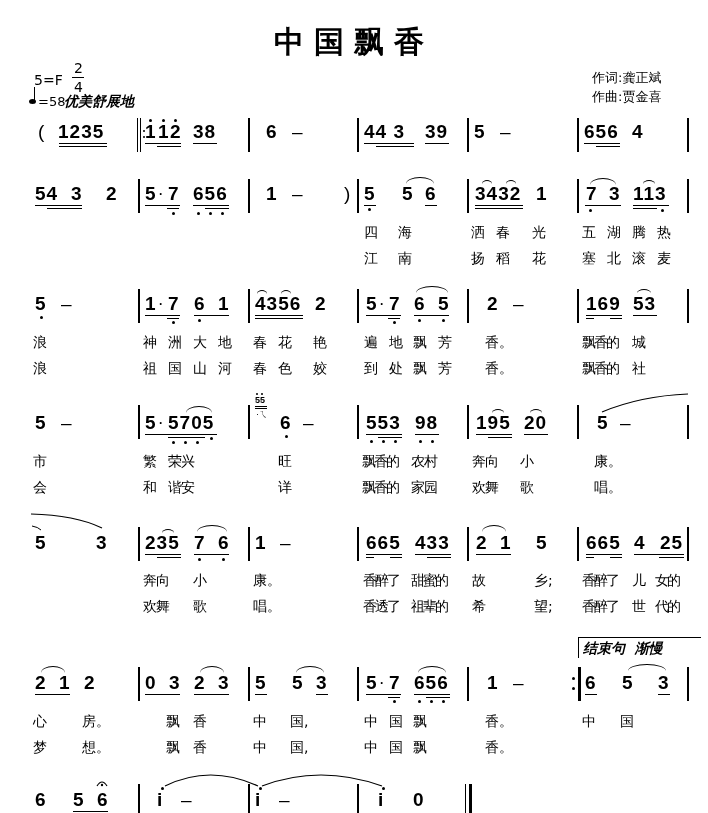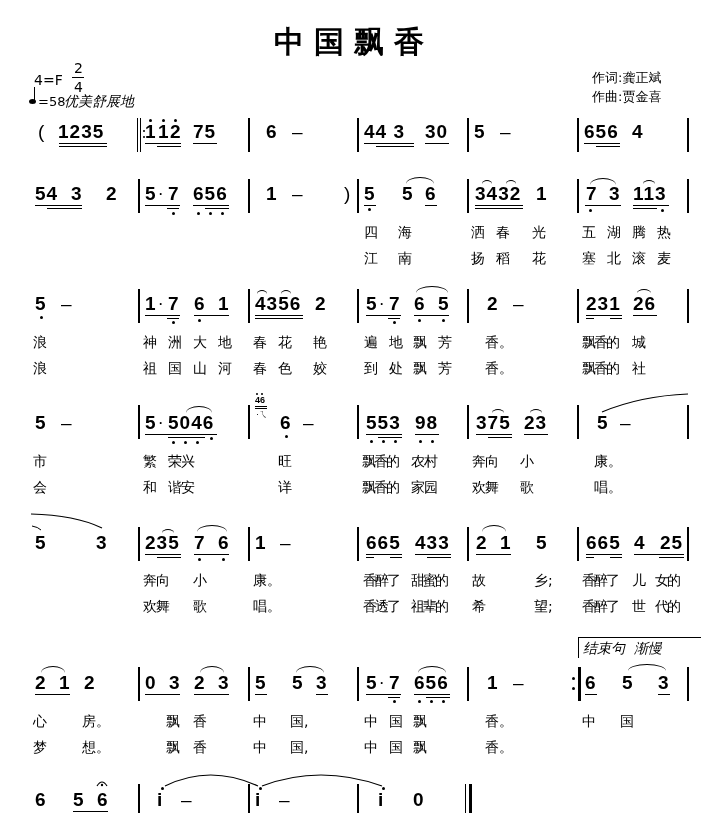--- a/index.html
+++ b/index.html
@@ -2,35 +2,35 @@
 <html><head>
 <meta charset="utf-8">
 <style>
   html, body { margin: 0; padding: 0; background: #ffffff; }
   body { width: 708px; height: 813px; position: relative; overflow: hidden;
          font-family: "Liberation Sans", "DejaVu Sans", sans-serif; color: #000; }
   .abs { position: absolute; }
   .title { left: 0; width: 708px; top: 22px; text-align: center; font-size: 30px; font-weight: bold;
            letter-spacing: 10px; font-family: "DejaVu Serif", serif; }
   .meta { font-size: 13px; font-family: "DejaVu Sans", sans-serif; }
-  .tempo-desc { font-size: 14px; font-weight: normal; font-style: italic; font-family: "DejaVu Serif", serif; text-align: center; }
+  .tempo-desc { font-size: 14px; font-weight: bold; font-style: italic; font-family: "DejaVu Serif", serif; text-align: center; }
   .bar { position: absolute; width: 1.6px; background: #000; }
   .n { position: absolute; font-weight: bold; font-size: 19px; font-family: "Liberation Sans", sans-serif;
        line-height: 20px; text-align: center; }
   .ul { position: absolute; height: 1.4px; background: #000; }
   .dot { position: absolute; width: 3px; height: 3px; border-radius: 50%; background: #000; }
   .lyr { position: absolute; font-size: 14px; font-family: "DejaVu Sans", sans-serif; line-height: 16px; white-space: nowrap; }
   .slur { position: absolute; border-top: 1.3px solid #000; border-radius: 50% 50% 0 0 / 100% 100% 0 0; height: 6px; }
   .box { position: absolute; border-left: 1.4px solid #000; border-top: 1.4px solid #000; }
 </style>
 </head>
 <body>
 
 <div class="abs title">中国飘香</div>
-<div class="abs meta" style="left:34px;top:72px;font-size:14px;">4=F</div>
+<div class="abs meta" style="left:34px;top:72px;font-size:14px;">5=F</div>
 <div class="abs meta" style="left:74px;top:60px;font-size:14px;">2</div>
 <div class="abs" style="left:72px;top:77px;width:12px;height:1px;background:#000;"></div>
 <div class="abs meta" style="left:74px;top:79px;font-size:14px;">4</div>
 <div class="abs" style="left:34px;top:87px;width:1px;height:15px;background:#000;"></div>
 <div class="abs" style="left:29px;top:99px;width:7px;height:5px;border-radius:50%;background:#000;"></div>
 <div class="abs meta" style="left:38px;top:94px;font-size:13px;">=58</div>
 <div class="abs tempo-desc" style="left:64px;top:93px;">优美舒展地</div>
 <div class="abs meta" style="left:592px;top:69px;">作词:龚正斌</div>
 <div class="abs meta" style="left:592px;top:88px;">作曲:贾金喜</div>
 
@@ -51,30 +51,30 @@
   <div class="n" style="left:145px;top:122px;">1</div>
     <div class="dot" style="left:149px;top:119px;"></div>
   <div class="n" style="left:158px;top:122px;">1</div>
     <div class="dot" style="left:162px;top:119px;"></div>
   <div class="n" style="left:170px;top:122px;">2</div>
     <div class="dot" style="left:174px;top:119px;"></div>
   <div class="ul" style="left:145px;top:143px;width:36px;"></div>
   <div class="ul" style="left:157px;top:146px;width:24px;"></div>
   <div class="dot" style="left:143px;top:136px;width:2px;height:2px;"></div>
   <div class="dot" style="left:143px;top:130px;width:2px;height:2px;"></div>
-  <div class="n" style="left:193px;top:122px;letter-spacing:1px;">75</div>
+  <div class="n" style="left:193px;top:122px;letter-spacing:1px;">38</div>
   <div class="ul" style="left:193px;top:143px;width:24px;"></div>
 
   <div class="n" style="left:266px;top:122px;">6</div>
   <div class="n" style="left:292px;top:122px;font-weight:normal;">–</div>
 
   <div class="n" style="left:364px;top:122px;letter-spacing:1px;">44 3</div>
   <div class="ul" style="left:364px;top:143px;width:50px;"></div>
   <div class="ul" style="left:376px;top:146px;width:38px;"></div>
-  <div class="n" style="left:425px;top:122px;letter-spacing:1px;">30</div>
+  <div class="n" style="left:425px;top:122px;letter-spacing:1px;">39</div>
   <div class="ul" style="left:425px;top:143px;width:24px;"></div>
 
   <div class="n" style="left:474px;top:122px;">5</div>
   <div class="n" style="left:500px;top:122px;font-weight:normal;">–</div>
 
   <div class="n" style="left:584px;top:122px;letter-spacing:1px;">656</div>
   <div class="ul" style="left:584px;top:143px;width:36px;"></div>
   <div class="ul" style="left:596px;top:146px;width:24px;"></div>
   <div class="n" style="left:632px;top:122px;">4</div>
 </div>
@@ -196,25 +196,25 @@
   <div class="n" style="left:414px;top:294px;">6</div>
   <div class="n" style="left:438px;top:294px;">5</div>
   <div class="ul" style="left:414px;top:315px;width:35px;"></div>
   <div class="dot" style="left:418px;top:319px;"></div>
   <div class="dot" style="left:442px;top:319px;"></div>
   <div class="slur" style="left:416px;top:286px;width:32px;"></div>
 
   <div class="n" style="left:487px;top:294px;">2</div>
   <div class="n" style="left:513px;top:294px;font-weight:normal;">–</div>
 
-  <div class="n" style="left:586px;top:294px;letter-spacing:1px;">231</div>
+  <div class="n" style="left:586px;top:294px;letter-spacing:1px;">169</div>
   <div class="ul" style="left:586px;top:315px;width:36px;"></div>
   <div class="ul" style="left:586px;top:318px;width:8px;"></div>
   <div class="ul" style="left:610px;top:318px;width:12px;"></div>
-  <div class="n" style="left:633px;top:294px;letter-spacing:1px;">26</div>
+  <div class="n" style="left:633px;top:294px;letter-spacing:1px;">53</div>
   <div class="ul" style="left:633px;top:315px;width:24px;"></div>
   <div class="slur" style="left:637px;top:289px;width:14px;height:3px;"></div>
 
   <div class="lyr" style="left:33px;top:334px;">浪</div>
   <div class="lyr" style="left:143px;top:334px;">神</div>
   <div class="lyr" style="left:168px;top:334px;">洲</div>
   <div class="lyr" style="left:193px;top:334px;">大</div>
   <div class="lyr" style="left:218px;top:334px;">地</div>
   <div class="lyr" style="left:253px;top:334px;">春</div>
   <div class="lyr" style="left:278px;top:334px;">花</div>
@@ -250,55 +250,55 @@
   <div class="bar" style="left:357px;top:405px;height:34px;"></div>
   <div class="bar" style="left:467px;top:405px;height:34px;"></div>
   <div class="bar" style="left:577px;top:405px;height:34px;"></div>
   <div class="bar" style="left:687px;top:405px;height:34px;"></div>
 
   <div class="n" style="left:35px;top:413px;">5</div>
   <div class="n" style="left:61px;top:413px;font-weight:normal;">–</div>
 
   <div class="n" style="left:145px;top:413px;">5</div>
   <div class="n" style="left:159px;top:413px;font-size:12px;">·</div>
-  <div class="n" style="left:168px;top:413px;letter-spacing:1px;">5046</div>
+  <div class="n" style="left:168px;top:413px;letter-spacing:1px;">5705</div>
   <div class="ul" style="left:145px;top:434px;width:72px;"></div>
   <div class="ul" style="left:168px;top:437px;width:37px;"></div>
   <div class="dot" style="left:172px;top:441px;"></div>
   <div class="dot" style="left:184px;top:441px;"></div>
   <div class="dot" style="left:196px;top:441px;"></div>
   <div class="dot" style="left:210px;top:437px;"></div>
   <div class="slur" style="left:186px;top:406px;width:26px;"></div>
 
-  <div class="abs" style="left:255px;top:396px;font-size:9px;font-weight:bold;line-height:9px;">46</div>
+  <div class="abs" style="left:255px;top:396px;font-size:9px;font-weight:bold;line-height:9px;">55</div>
   <div class="dot" style="left:256px;top:393px;width:2px;height:2px;"></div>
   <div class="dot" style="left:261px;top:393px;width:2px;height:2px;"></div>
   <div class="ul" style="left:255px;top:406px;width:12px;height:1px;"></div>
   <div class="ul" style="left:255px;top:408px;width:12px;height:1px;"></div>
   <div class="abs" style="left:256px;top:410px;font-size:9px;line-height:9px;">·ㄟ</div>
   <div class="n" style="left:280px;top:413px;">6</div>
   <div class="dot" style="left:285px;top:435px;"></div>
   <div class="n" style="left:303px;top:413px;font-weight:normal;">–</div>
 
   <div class="n" style="left:366px;top:413px;letter-spacing:1px;">553</div>
   <div class="ul" style="left:366px;top:434px;width:36px;"></div>
   <div class="ul" style="left:378px;top:437px;width:24px;"></div>
   <div class="dot" style="left:370px;top:440px;"></div>
   <div class="dot" style="left:382px;top:440px;"></div>
   <div class="dot" style="left:394px;top:440px;"></div>
   <div class="n" style="left:415px;top:413px;letter-spacing:1px;">98</div>
   <div class="ul" style="left:415px;top:434px;width:24px;"></div>
   <div class="dot" style="left:419px;top:440px;"></div>
   <div class="dot" style="left:431px;top:440px;"></div>
 
-  <div class="n" style="left:476px;top:413px;letter-spacing:1px;">375</div>
+  <div class="n" style="left:476px;top:413px;letter-spacing:1px;">195</div>
   <div class="ul" style="left:476px;top:434px;width:36px;"></div>
   <div class="ul" style="left:488px;top:437px;width:24px;"></div>
   <div class="slur" style="left:492px;top:409px;width:12px;height:3px;"></div>
-  <div class="n" style="left:524px;top:413px;letter-spacing:1px;">23</div>
+  <div class="n" style="left:524px;top:413px;letter-spacing:1px;">20</div>
   <div class="ul" style="left:524px;top:434px;width:24px;"></div>
   <div class="slur" style="left:530px;top:409px;width:12px;height:3px;"></div>
 
   <div class="n" style="left:597px;top:413px;">5</div>
   <div class="n" style="left:620px;top:413px;font-weight:normal;">–</div>
   <svg class="abs" style="left:600px;top:392px;" width="90" height="22">
     <path d="M2,20 Q40,4 88,2" stroke="#000" stroke-width="1.2" fill="none"></path>
   </svg>
 
   <div class="lyr" style="left:33px;top:453px;">市</div>

